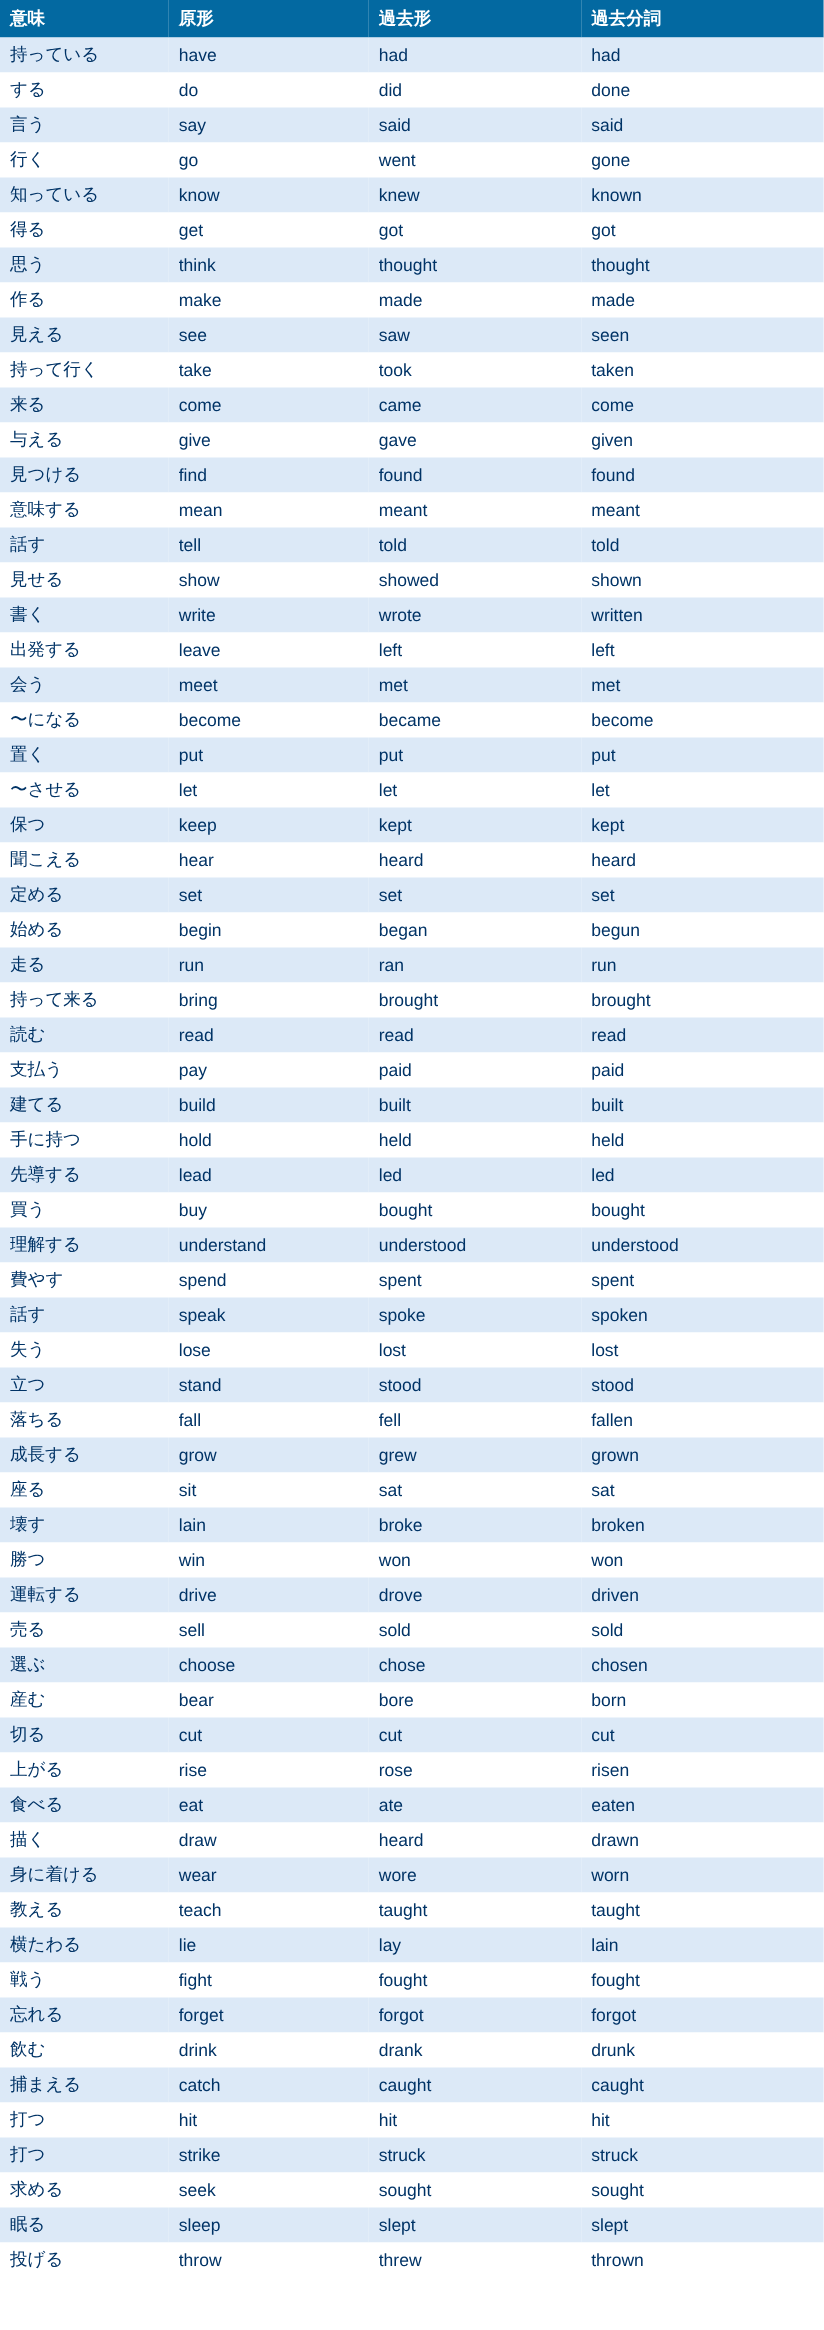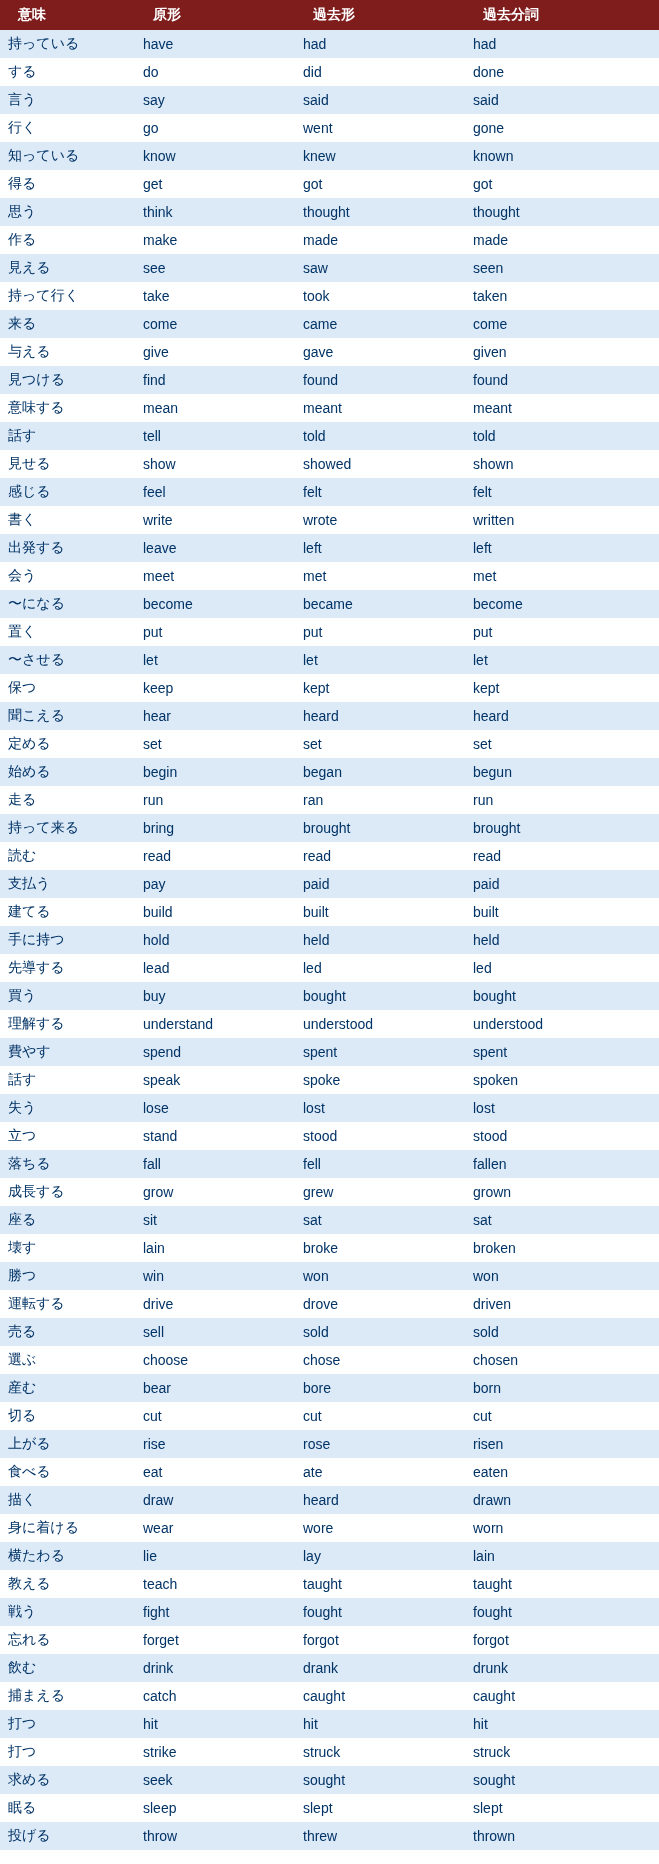--- a/index.html
+++ b/index.html
@@ -7,23 +7,23 @@
       font-family: "Meiryo", "Yu Gothic", "MS Gothic", sans-serif;
       font-size: 14px;
       background: #fff;
       width: 659px;
     }
     table {
       width: 659px;
       border-collapse: collapse;
     }
     thead th {
-      background: #7f1d1d;
+      background: #0369a1;
       color: #fff;
-      padding: 6px 18px;
+      padding: 6px 8px;
       text-align: left;
       font-weight: bold;
       font-size: 14px;
     }
     tbody tr:nth-child(odd) {
       background: #dce9f7;
     }
     tbody tr:nth-child(even) {
       background: #fff;
     }
@@ -140,26 +140,20 @@
         <td>told</td>
         <td>told</td>
       </tr>
       <tr>
         <td>見せる</td>
         <td>show</td>
         <td>showed</td>
         <td>shown</td>
       </tr>
       <tr>
-        <td>感じる</td>
-        <td>feel</td>
-        <td>felt</td>
-        <td>felt</td>
-      </tr>
-      <tr>
         <td>書く</td>
         <td>write</td>
         <td>wrote</td>
         <td>written</td>
       </tr>
       <tr>
         <td>出発する</td>
         <td>leave</td>
         <td>left</td>
         <td>left</td>
@@ -368,32 +362,32 @@
         <td>heard</td>
         <td>drawn</td>
       </tr>
       <tr>
         <td>身に着ける</td>
         <td>wear</td>
         <td>wore</td>
         <td>worn</td>
       </tr>
       <tr>
+        <td>教える</td>
+        <td>teach</td>
+        <td>taught</td>
+        <td>taught</td>
+      </tr>
+      <tr>
         <td>横たわる</td>
         <td>lie</td>
         <td>lay</td>
         <td>lain</td>
       </tr>
       <tr>
-        <td>教える</td>
-        <td>teach</td>
-        <td>taught</td>
-        <td>taught</td>
-      </tr>
-      <tr>
         <td>戦う</td>
         <td>fight</td>
         <td>fought</td>
         <td>fought</td>
       </tr>
       <tr>
         <td>忘れる</td>
         <td>forget</td>
         <td>forgot</td>
         <td>forgot</td>

